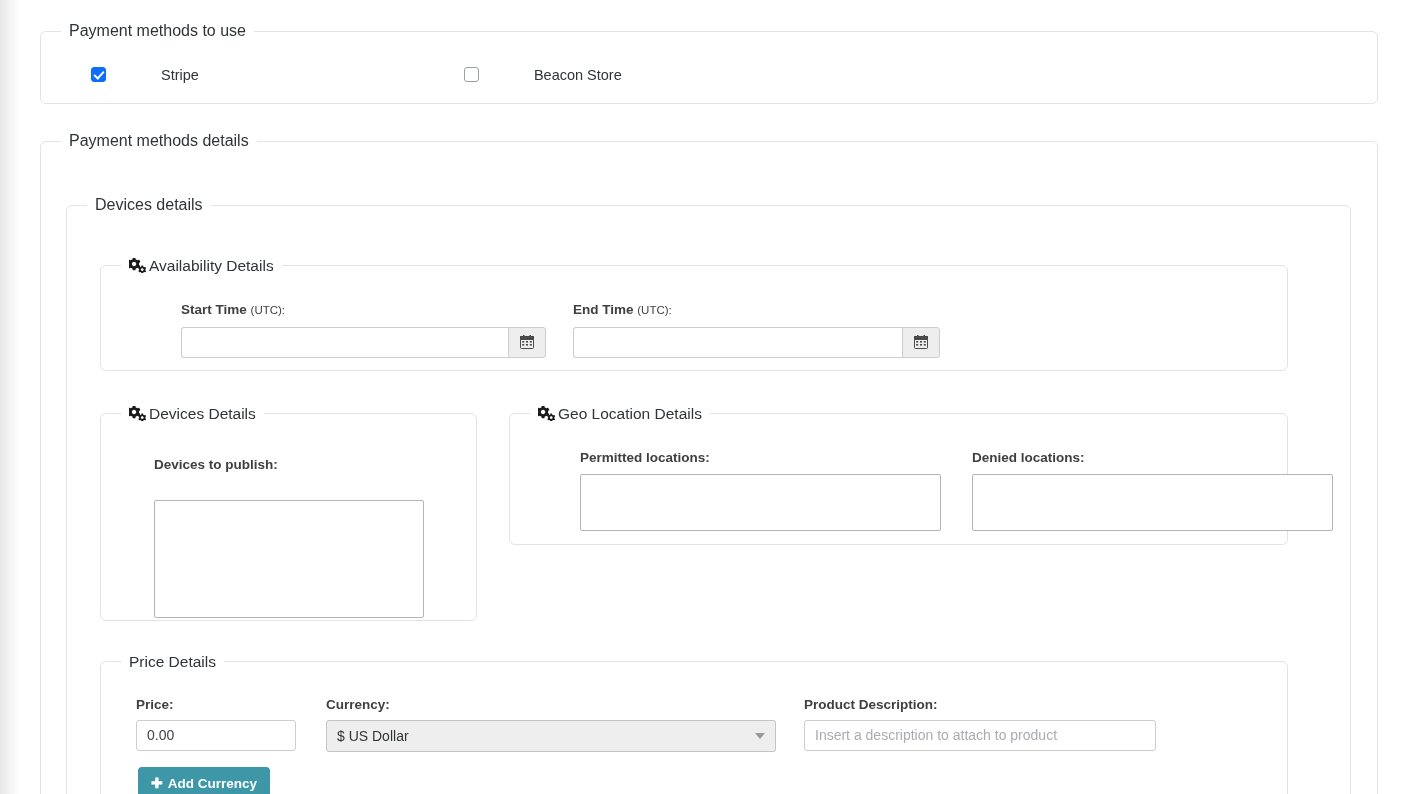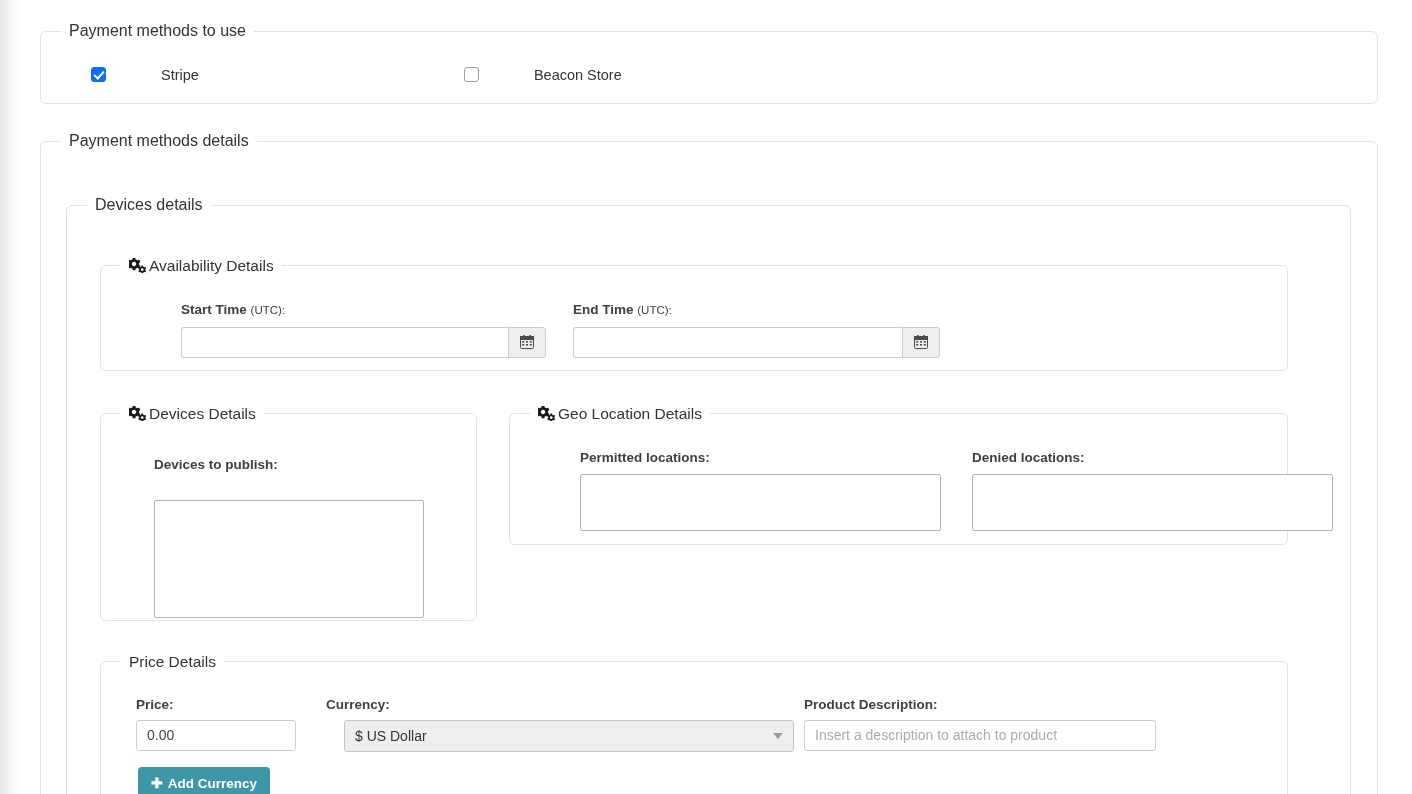--- a/index.html
+++ b/index.html
@@ -242,21 +242,20 @@
     box-sizing: border-box;
     border: 1px solid #c4c4c4;
     border-radius: 3px;
     background: #eeeeee;
     display: flex;
     align-items: center;
     padding: 0 10px;
     font-size: 14px;
     color: #2f3437;
     cursor: pointer;
-    margin-left: 18px;
   }
   .select-box .caret {
     margin-left: auto;
     width: 0; height: 0;
     border-left: 5px solid transparent;
     border-right: 5px solid transparent;
     border-top: 6px solid #9a9a9a;
   }
 
   #input-desc {

